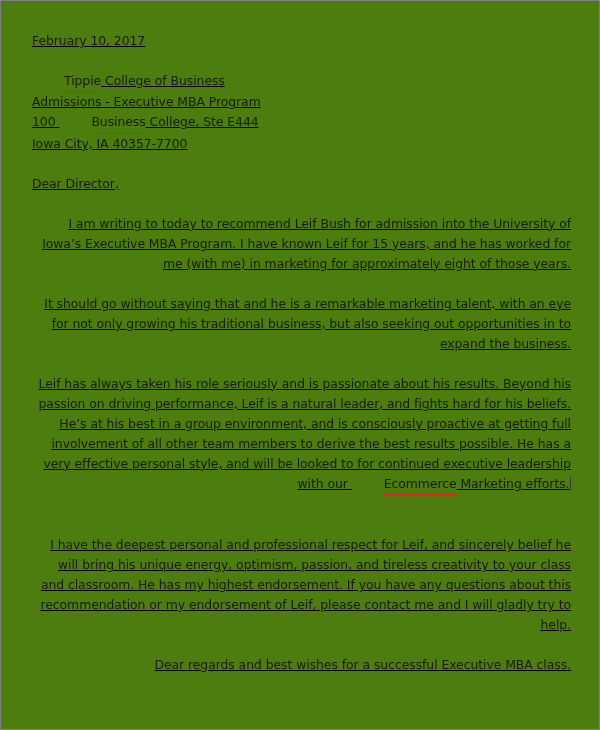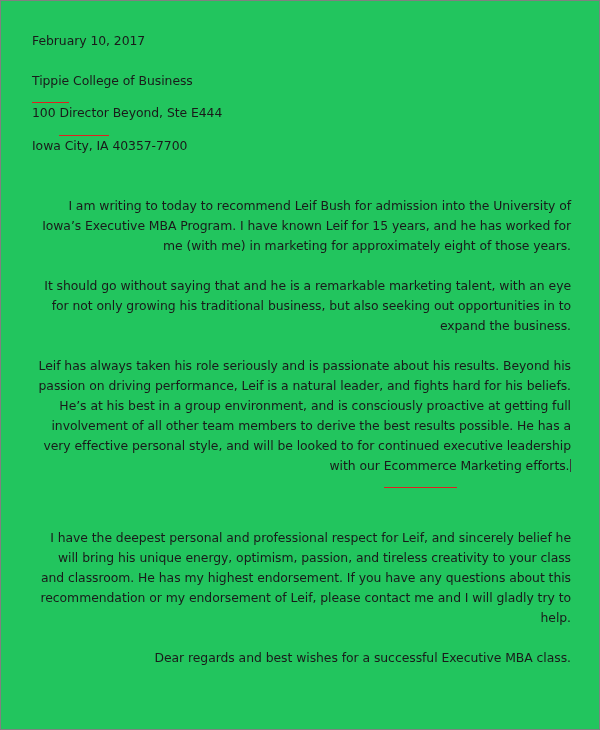--- a/index.html
+++ b/index.html
@@ -12,23 +12,24 @@
     height: 730px;
     font-family: "DejaVu Sans", "Liberation Sans", sans-serif;
     overflow: hidden;
   }
 
   #page {
     position: relative;
     box-sizing: border-box;
     width: 600px;
     height: 730px;
-    background: #22c55e;
+    background: #4d7c0f;
     border: 1px solid #808080;
     padding: 30px 28px 0 31px;
+    text-decoration: underline;
   }
 
   .doc-body {
     color: #1a1a1a;
     font-size: 12.4px;
     line-height: 20px;
     letter-spacing: -0.05px;
   }
 
   .line {
@@ -49,21 +50,22 @@
     max-width: 540px;
     text-align: right;
   }
 
   
   .misspell {
     position: relative;
     display: inline-block;
     border-bottom: 1.6px solid #e02020;
     line-height: 1;
-    padding-bottom: 15px;
+    padding-bottom: 4px;
+    margin-left: 32px;
   }
 
   
   .caret {
     display: inline-block;
     width: 1px;
     height: 13px;
     background: #3a3a3a;
     vertical-align: -2px;
     margin-left: 0.5px;
@@ -76,26 +78,30 @@
   <div class="doc-body">
 
     <div class="block">
       <div class="line">February 10, 2017</div>
     </div>
 
     <div class="gap-sm"></div>
 
     <div class="block">
       <div class="line"><span class="misspell">Tippie</span><span> College of Business</span></div>
-      <div class="line"><span>100 </span><span class="misspell">Director</span><span> Beyond, Ste E444</span></div>
+      <div class="line">Admissions - Executive MBA Program</div>
+      <div class="line"><span>100 </span><span class="misspell">Business</span><span> College, Ste E444</span></div>
       <div class="line">Iowa City, IA   40357-7700</div>
     </div>
 
     <div class="gap-md"></div>
 
+    <div class="block">
+      <div class="line">Dear Director,</div>
+    </div>
 
     <div class="gap-md"></div>
 
     <p class="para">I am writing to today to recommend Leif Bush for admission into the University of Iowa’s Executive MBA Program.  I have known Leif for 15 years, and he has worked for me (with me) in marketing for approximately eight of those years.</p>
 
     <div class="gap-md"></div>
 
     <p class="para">It should go without saying that and he is a remarkable marketing talent, with an eye for not only growing his traditional business, but also seeking out opportunities in to expand the business.</p>
 
     <div class="gap-md"></div>

